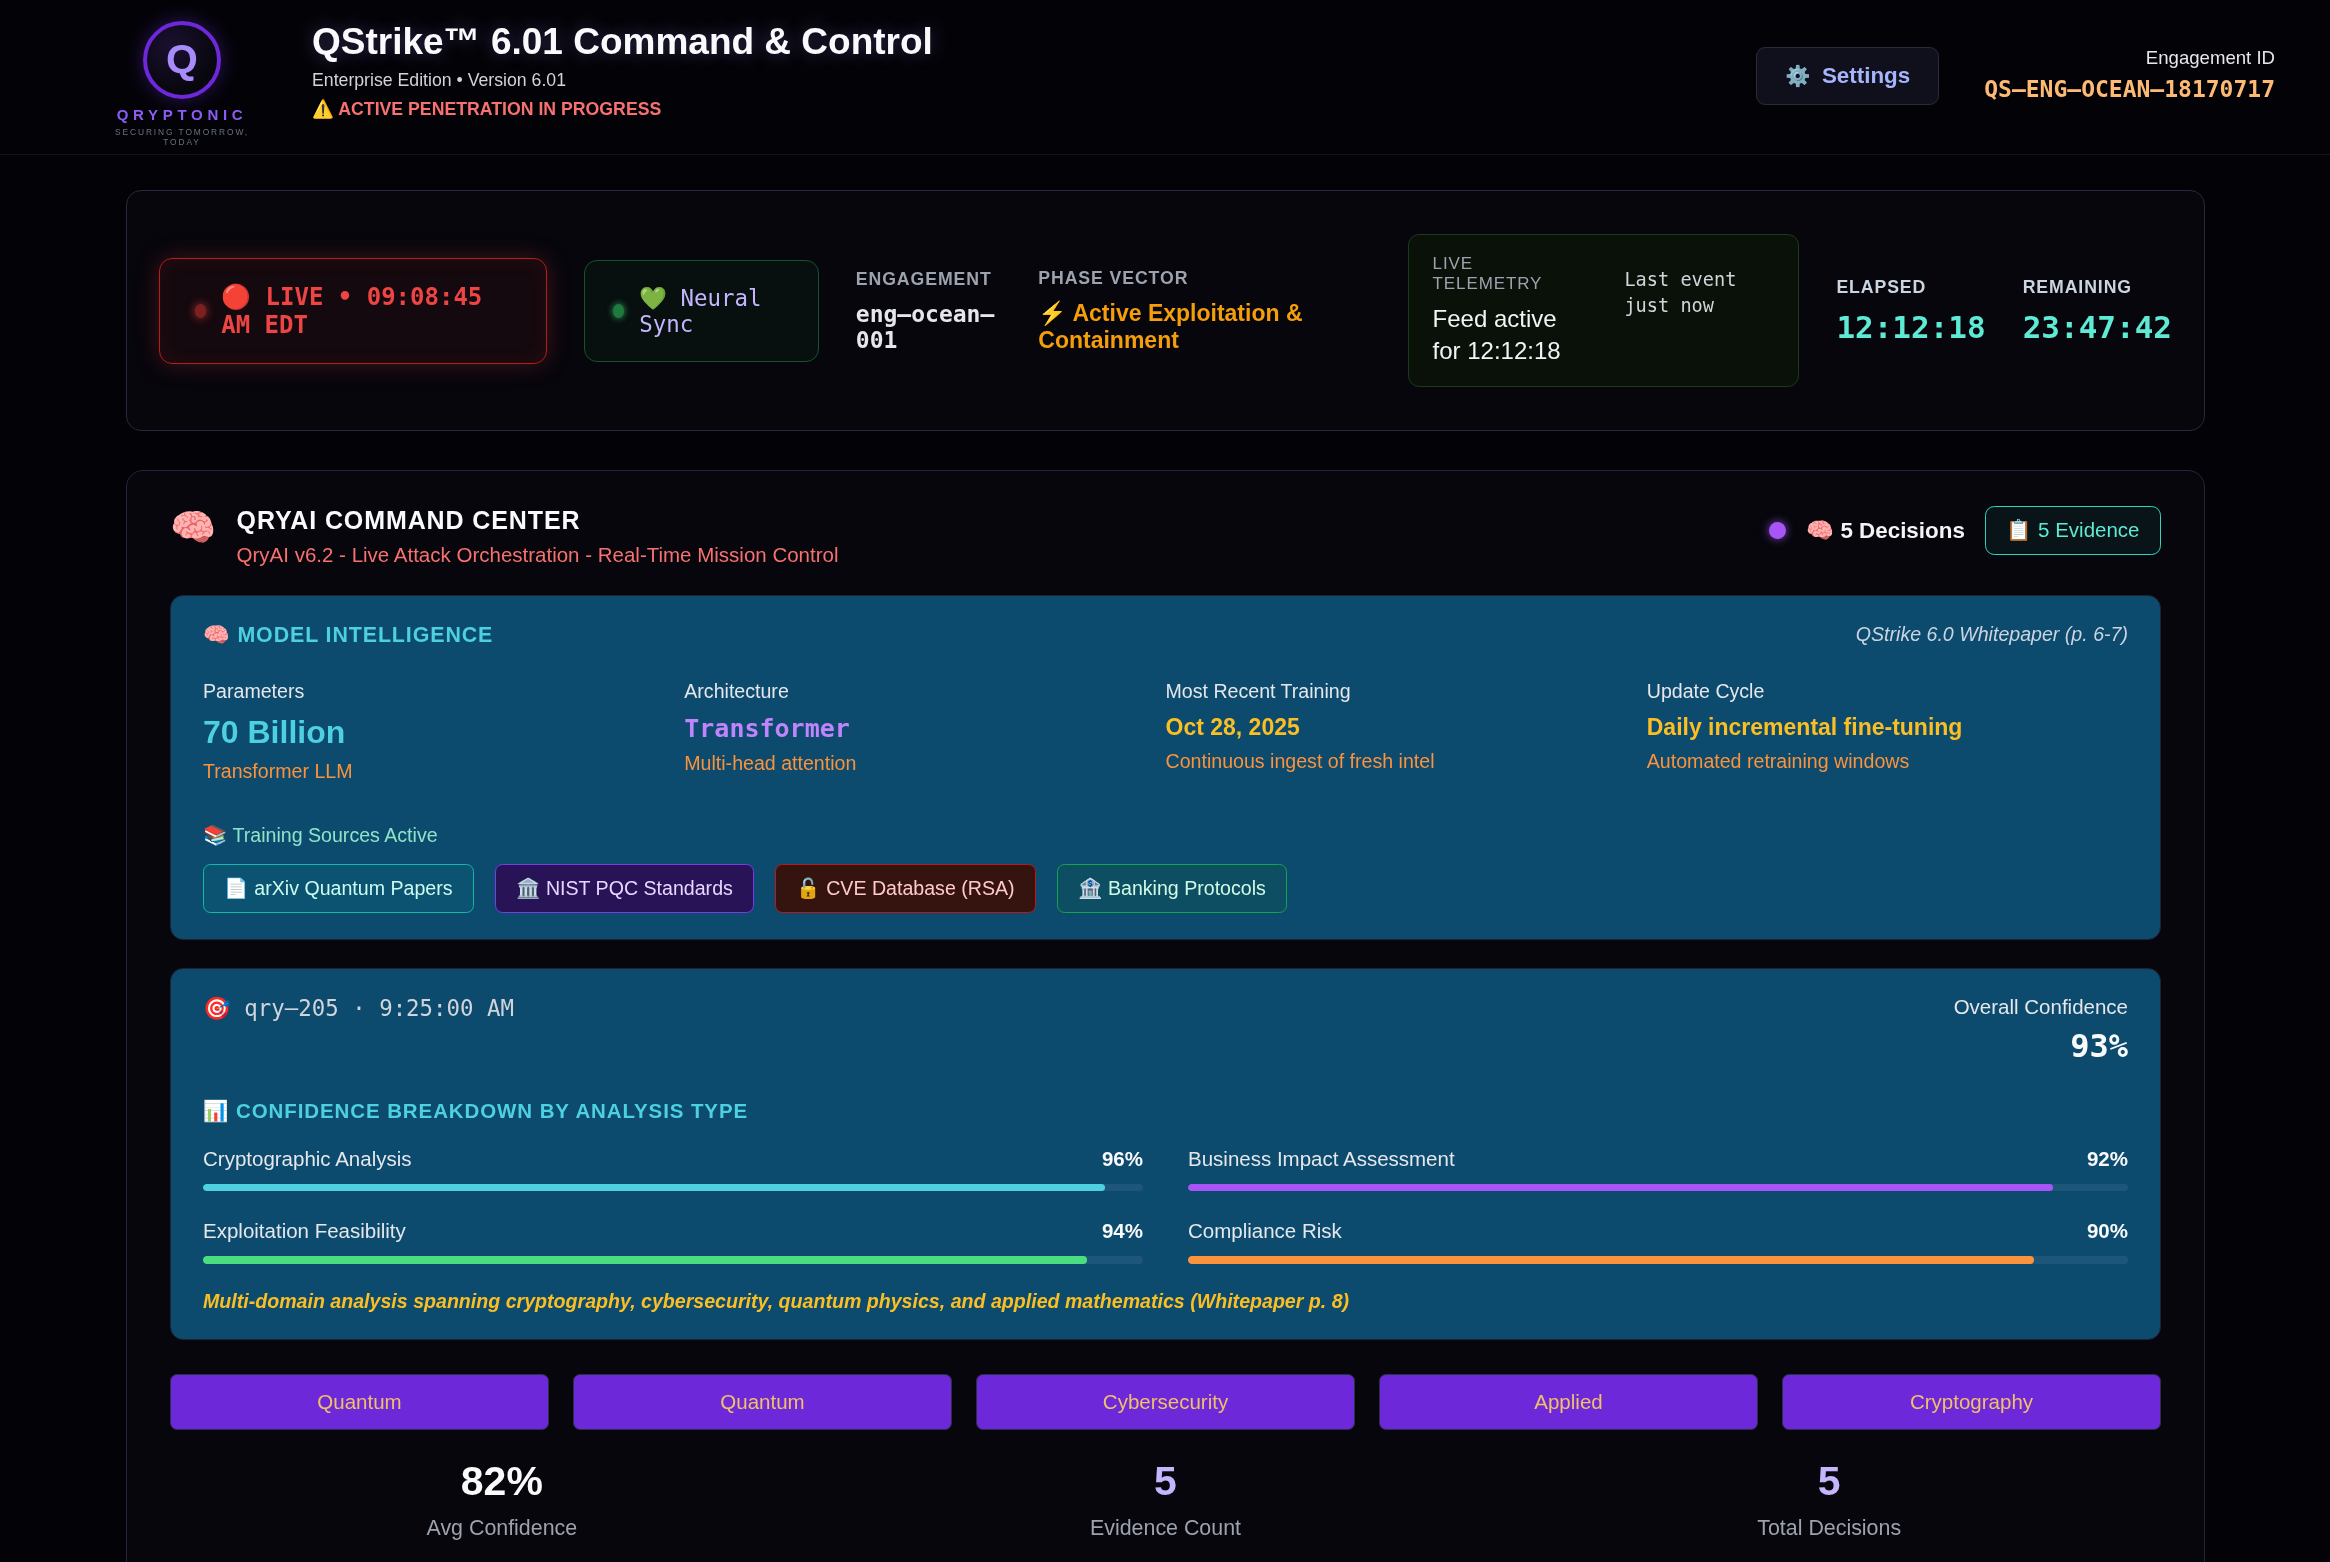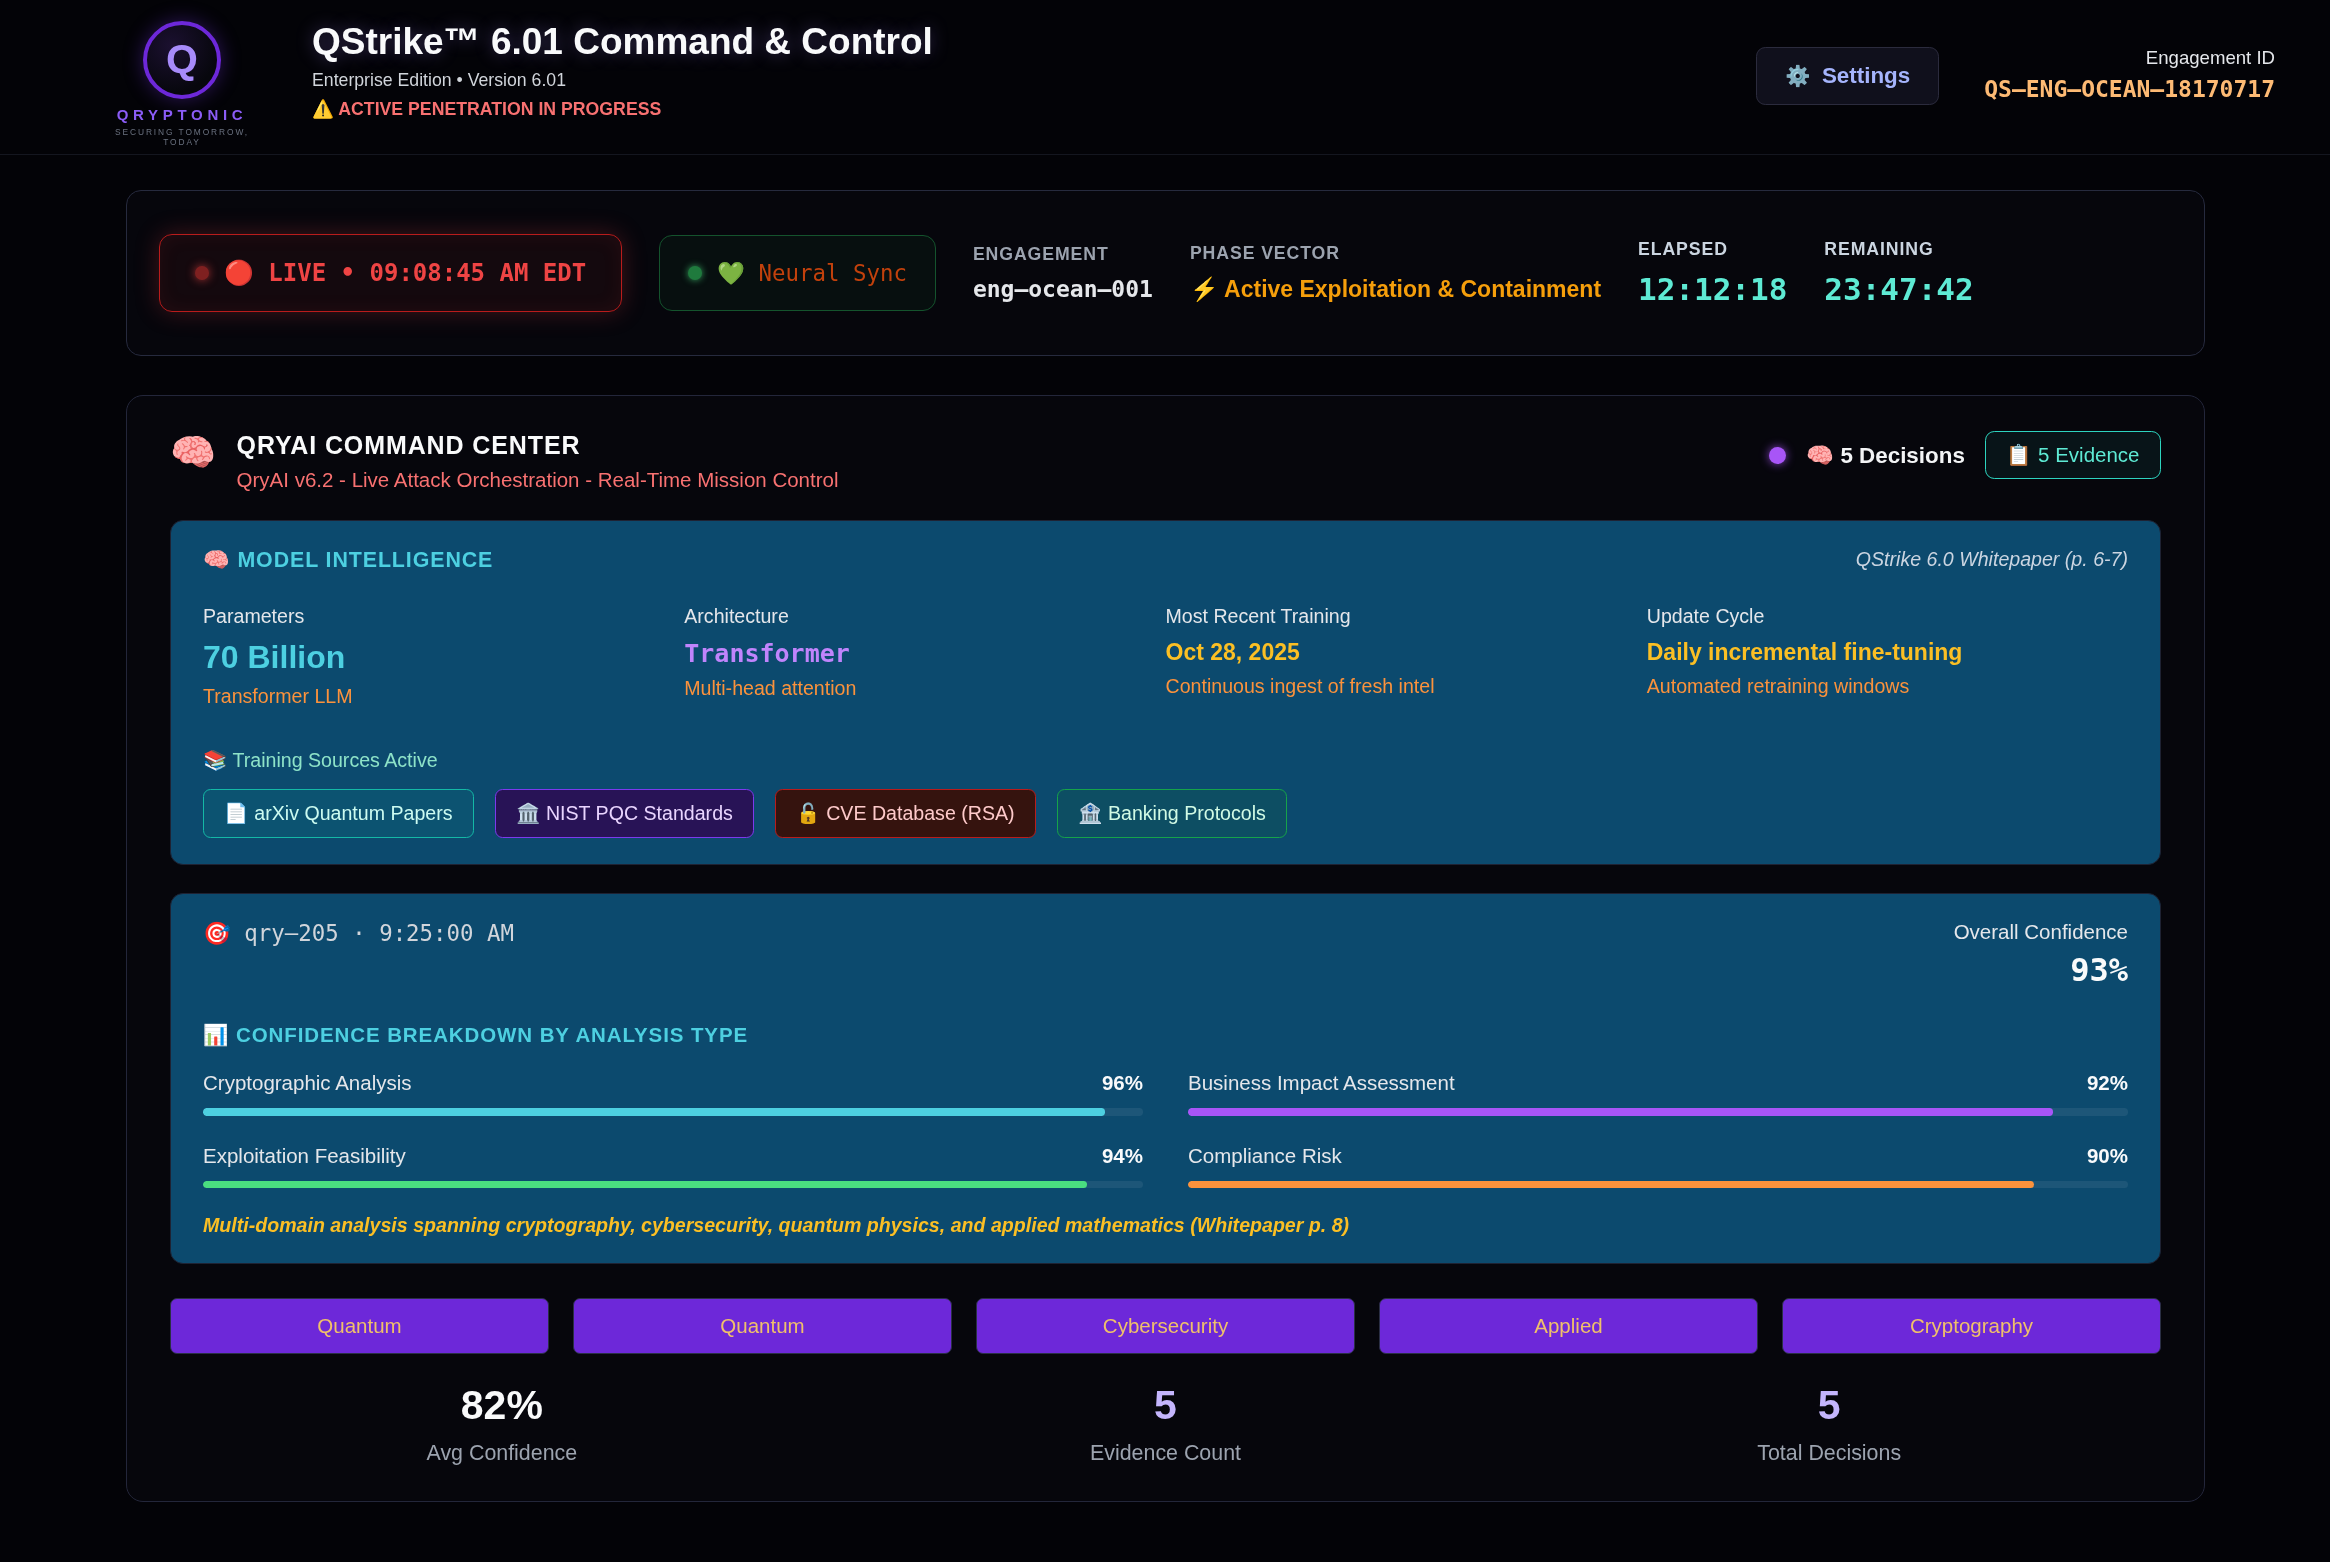--- a/index.html
+++ b/index.html
@@ -36,21 +36,21 @@
   .statusbar { margin:35px 126px 0; border:0.9px solid #262a3e; border-radius:15px;
     background:#06060c; padding:43px 32px; display:flex; align-items:center; gap:37px; }
   .pill { display:flex; align-items:center; gap:15px; border-radius:13px; }
   .pill-live { border:1.9px solid #b91c1c; background:rgba(127,29,29,.12);
     padding:24px 35px; box-shadow:0 0 24px rgba(239,68,68,.25), inset 0 0 20.5px rgba(239,68,68,.08); }
   .dot { width:14px; height:14px; border-radius:50%; }
   .dot-red { background:#7f2020; box-shadow:0 0 9.3px rgba(239,68,68,.7); }
   .dot-green { background:#1f7a3d; box-shadow:0 0 7.5px rgba(74,222,128,.7); }
   .live-text { font-size:24px; font-weight:bold; color:#ef4444; }
   .pill-neural { border:0.9px solid #14532d; background:rgba(20,83,45,.12); padding:24px 28px; }
-  .neural-text { font-size:22.4px; color:#c2410c; }
+  .neural-text { font-size:22.4px; color:#c4b5fd; }
   .kv { display:flex; flex-direction:column; gap:11.2px; }
   .kv-label { font-size:17.7px; font-weight:bold; letter-spacing:0.9px; color:#9ca3af; }
   .kv-value { font-size:23px; font-weight:bold; color:#e5e7eb; }
   .phase-value { color:#f59e0b; }
   .telemetry { margin-left:auto; background:#0a1109; border:0.9px solid #1d3a1d; border-radius:11.2px;
     padding:18.6px 24px; display:flex; gap:41px; align-items:flex-start; }
   .tel-label { font-size:17px; letter-spacing:0.9px; color:#9ca3af; }
   .tel-value { margin-top:9.3px; font-size:24px; color:#f3f4f6; max-width:214px; line-height:1.35; }
   .tel-note { font-size:18.6px; color:#d1d5db; max-width:168px; line-height:1.4; padding-top:13px; }
   .clock .kv-value { font-family:"DejaVu Sans Mono", monospace; font-size:31px; color:#5eead4; }
@@ -149,20 +149,27 @@
     <span class="neural-text mono">💚 Neural Sync</span>
   </div>
   <div class="kv">
     <span class="kv-label">ENGAGEMENT</span>
     <span class="kv-value mono">eng–ocean–001</span>
   </div>
   <div class="kv">
     <span class="kv-label">PHASE VECTOR</span>
     <span class="kv-value phase-value">⚡ Active Exploitation &amp; Containment</span>
   </div>
+  <div class="telemetry">
+    <div>
+      <div class="tel-label">LIVE TELEMETRY</div>
+      <div class="tel-value">Feed active for 12:12:18</div>
+    </div>
+    <div class="tel-note mono">Last event just now</div>
+  </div>
   <div class="kv clock">
     <span class="kv-label">ELAPSED</span>
     <span class="kv-value">12:12:18</span>
   </div>
   <div class="kv clock">
     <span class="kv-label">REMAINING</span>
     <span class="kv-value">23:47:42</span>
   </div>
 </div>
 

